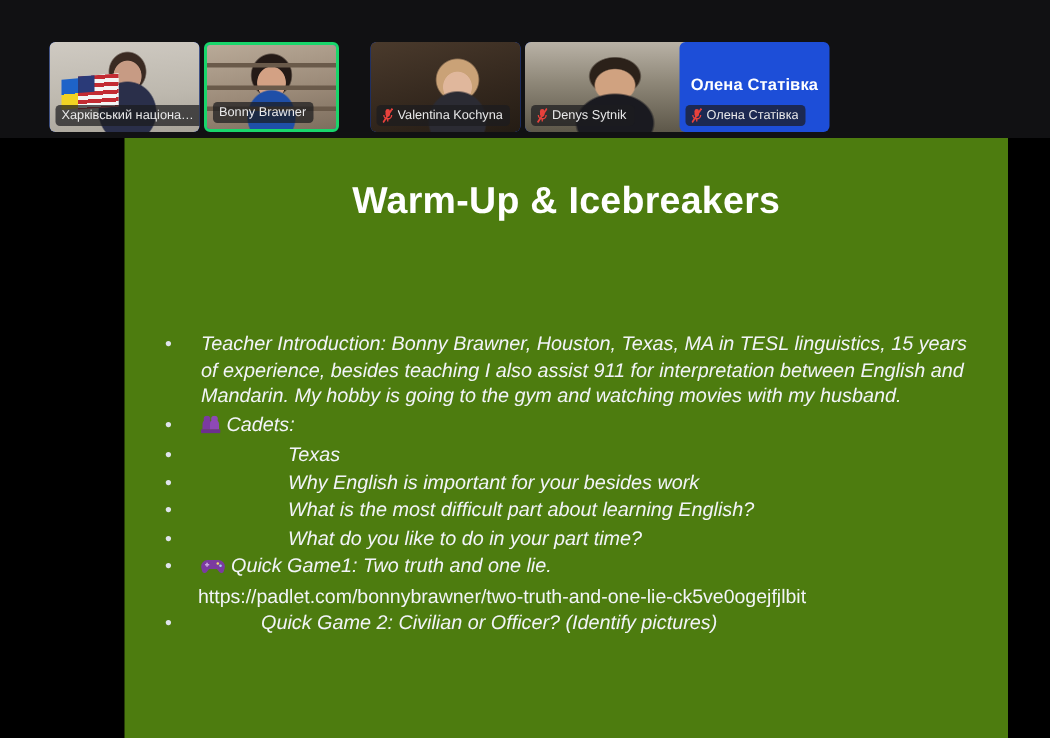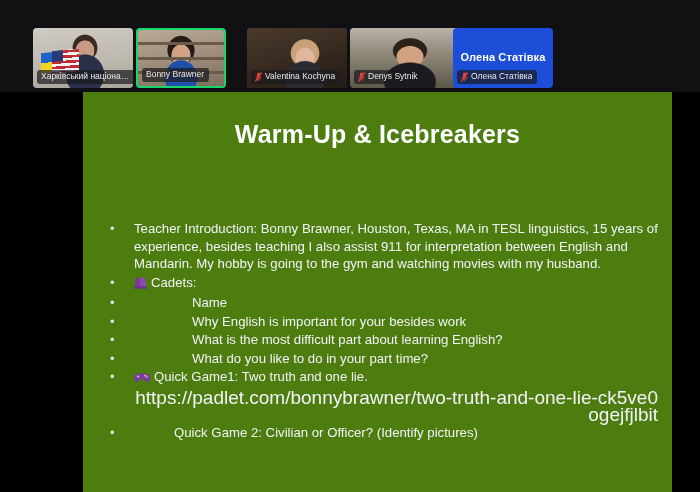--- a/index.html
+++ b/index.html
@@ -189,36 +189,36 @@
     flex: 0 0 auto;
     width: 24px;
     text-align: left;
     padding-left: 2px;
     font-size: 13px;
     line-height: 17.5px;
     color: #dfe4ec;
   }
   .bullet .txt {
     flex: 1 1 auto;
+    font-style: italic;
   }
   .bullet.indent-1 .txt { padding-left: 0; }
   .bullet.indent-2 .txt { padding-left: 58px; }
   .bullet.indent-3 .txt { padding-left: 40px; }
   .emoji {
     display: inline-block;
     vertical-align: -2px;
     margin-right: 4px;
   }
   .url-line {
     padding-left: 24px;
-    font-size: 19px;
+    font-size: 13px;
     line-height: 17.5px;
     color: #f2f4f8;
     word-break: break-all;
-    text-align: right;
   }
 </style>
 </head>
 <body>
 
 <div id="video-strip">
     <div class="tile" style="left: 33px; width: 100px;">
       <div class="frame">
         <div class="v-room-a">
           <div class="flag"></div>
@@ -301,21 +301,21 @@
         <span class="txt"><span class="emoji"><svg width="13" height="12" viewBox="0 0 13 12">
               <rect x="0" y="9.2" width="13" height="2.6" rx="0.6" fill="#6c2f8e"></rect>
               <circle cx="4" cy="2.4" r="2.2" fill="#7b3aa0"></circle>
               <circle cx="9" cy="2.4" r="2.2" fill="#8e49b5"></circle>
               <path d="M1 9.2 V5.6 a3 3 0 0 1 6 0 V9.2 Z" fill="#7b3aa0"></path>
               <path d="M6 9.2 V5.6 a3 3 0 0 1 6 0 V9.2 Z" fill="#8e49b5"></path>
             </svg></span>Cadets:</span>
       </div>
       <div class="bullet indent-2">
         <span class="dot">•</span>
-        <span class="txt">Name</span>
+        <span class="txt">Texas</span>
       </div>
       <div class="bullet indent-2">
         <span class="dot">•</span>
         <span class="txt">Why English is important for your besides work</span>
       </div>
       <div class="bullet indent-2">
         <span class="dot">•</span>
         <span class="txt">What is the most difficult part about learning English?</span>
       </div>
       <div class="bullet indent-2">

